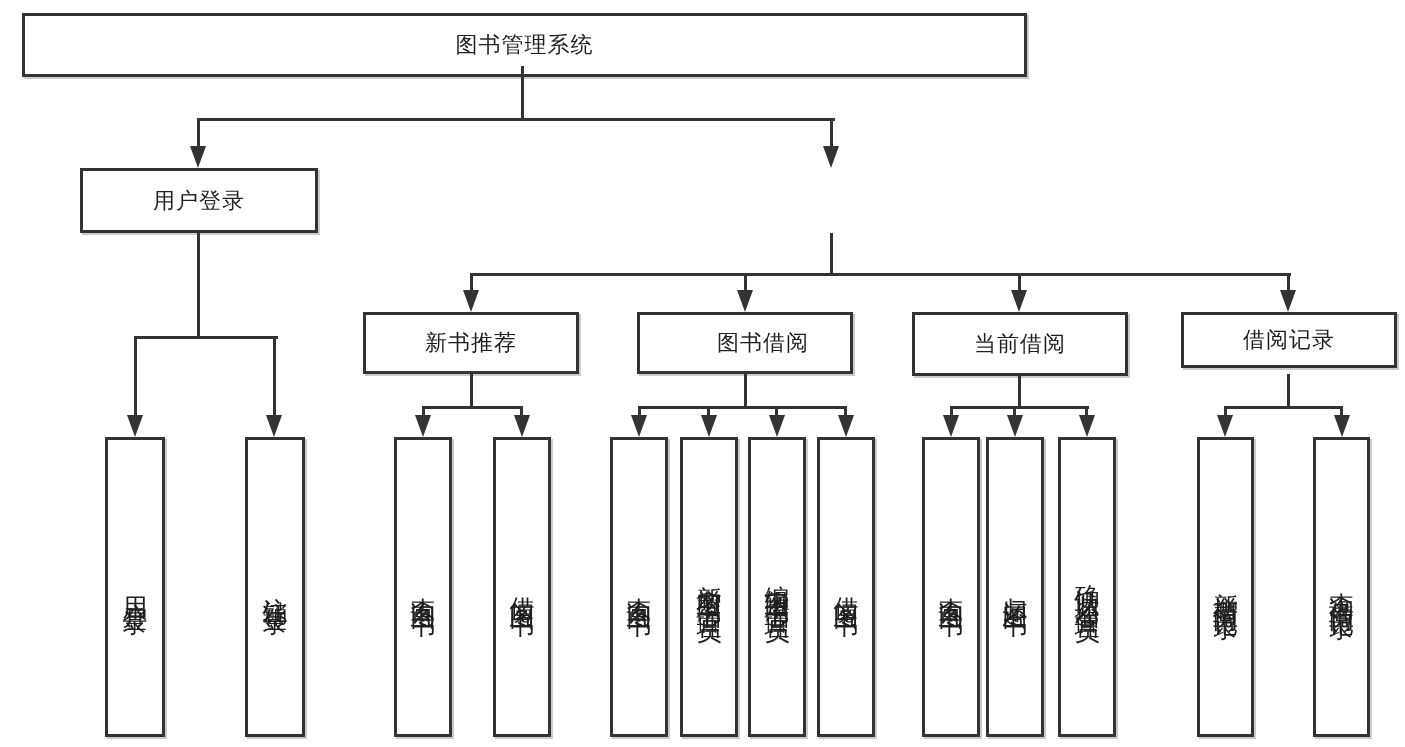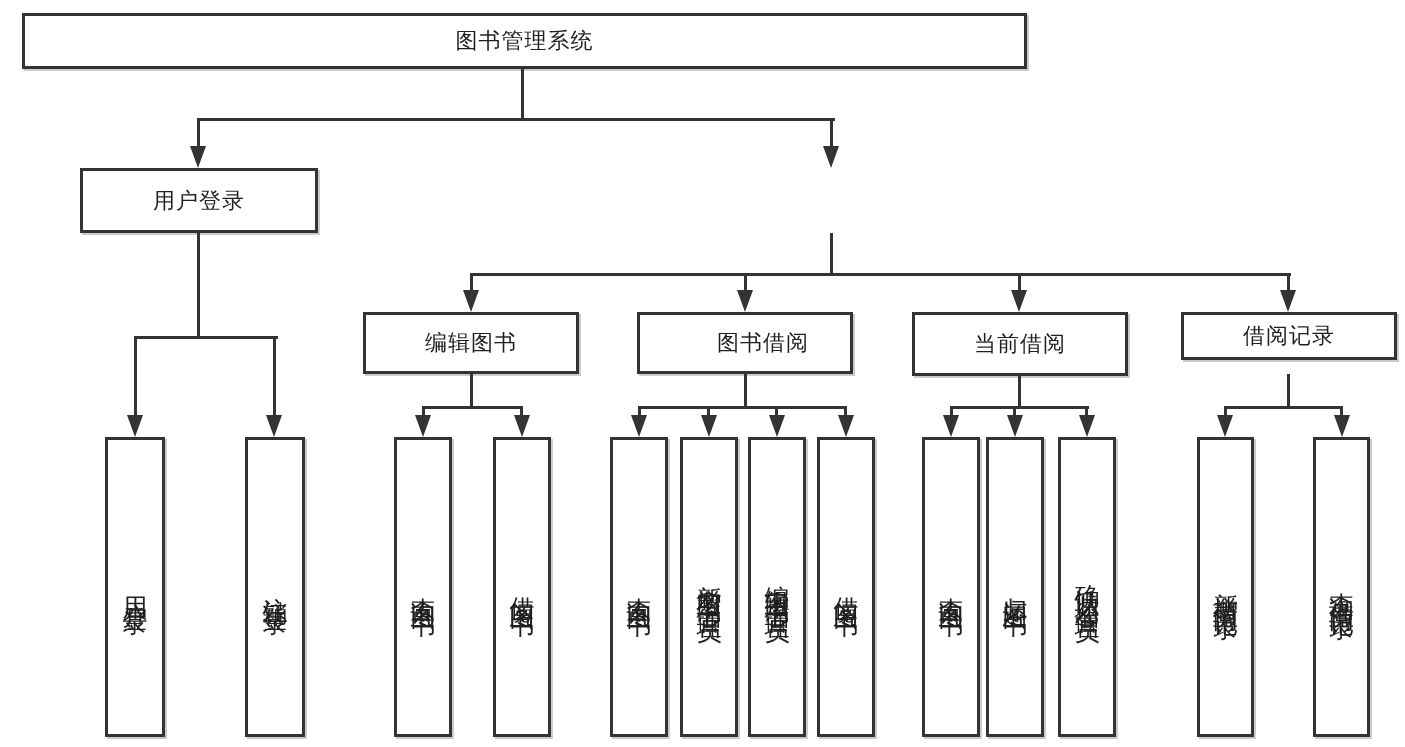--- a/index.html
+++ b/index.html
@@ -26,38 +26,38 @@
   .watermark{
     position:absolute;left:1183px;top:715px;width:220px;
     font-size:20px;color:#9e9e9e;white-space:nowrap;z-index:9;
   }
 </style>
 </head>
 <body>
 
 <div class="canvas">
 
-  <div class="box" style="left:22px;top:13px;width:1005px;height:56px;">
+  <div class="box" style="left:22px;top:13px;width:1005px;height:64px;">
     <span class="hlabel">图书管理系统</span>
   </div>
 
   <div class="box" style="left:80px;top:168px;width:238px;height:65px;">
     <span class="hlabel">用户登录</span>
   </div>
 
   <div class="box" style="left:363px;top:312px;width:216px;height:62px;">
-    <span class="hlabel">编辑图书</span>
+    <span class="hlabel">新书推荐</span>
   </div>
   <div class="box" style="left:637px;top:312px;width:216px;height:62px;padding-left:36px;">
     <span class="hlabel">图书借阅</span>
   </div>
   <div class="box" style="left:912px;top:312px;width:216px;height:64px;">
     <span class="hlabel">当前借阅</span>
   </div>
-  <div class="box" style="left:1181px;top:312px;width:216px;height:48px;">
+  <div class="box" style="left:1181px;top:312px;width:216px;height:56px;">
     <span class="hlabel">借阅记录</span>
   </div>
 
   <div class="box" style="left:105px;top:437px;width:60px;height:300px;">
     <span class="vtext">用户登录</span>
   </div>
   <div class="box" style="left:245px;top:437px;width:60px;height:300px;">
     <span class="vtext">注销登录</span>
   </div>
 

